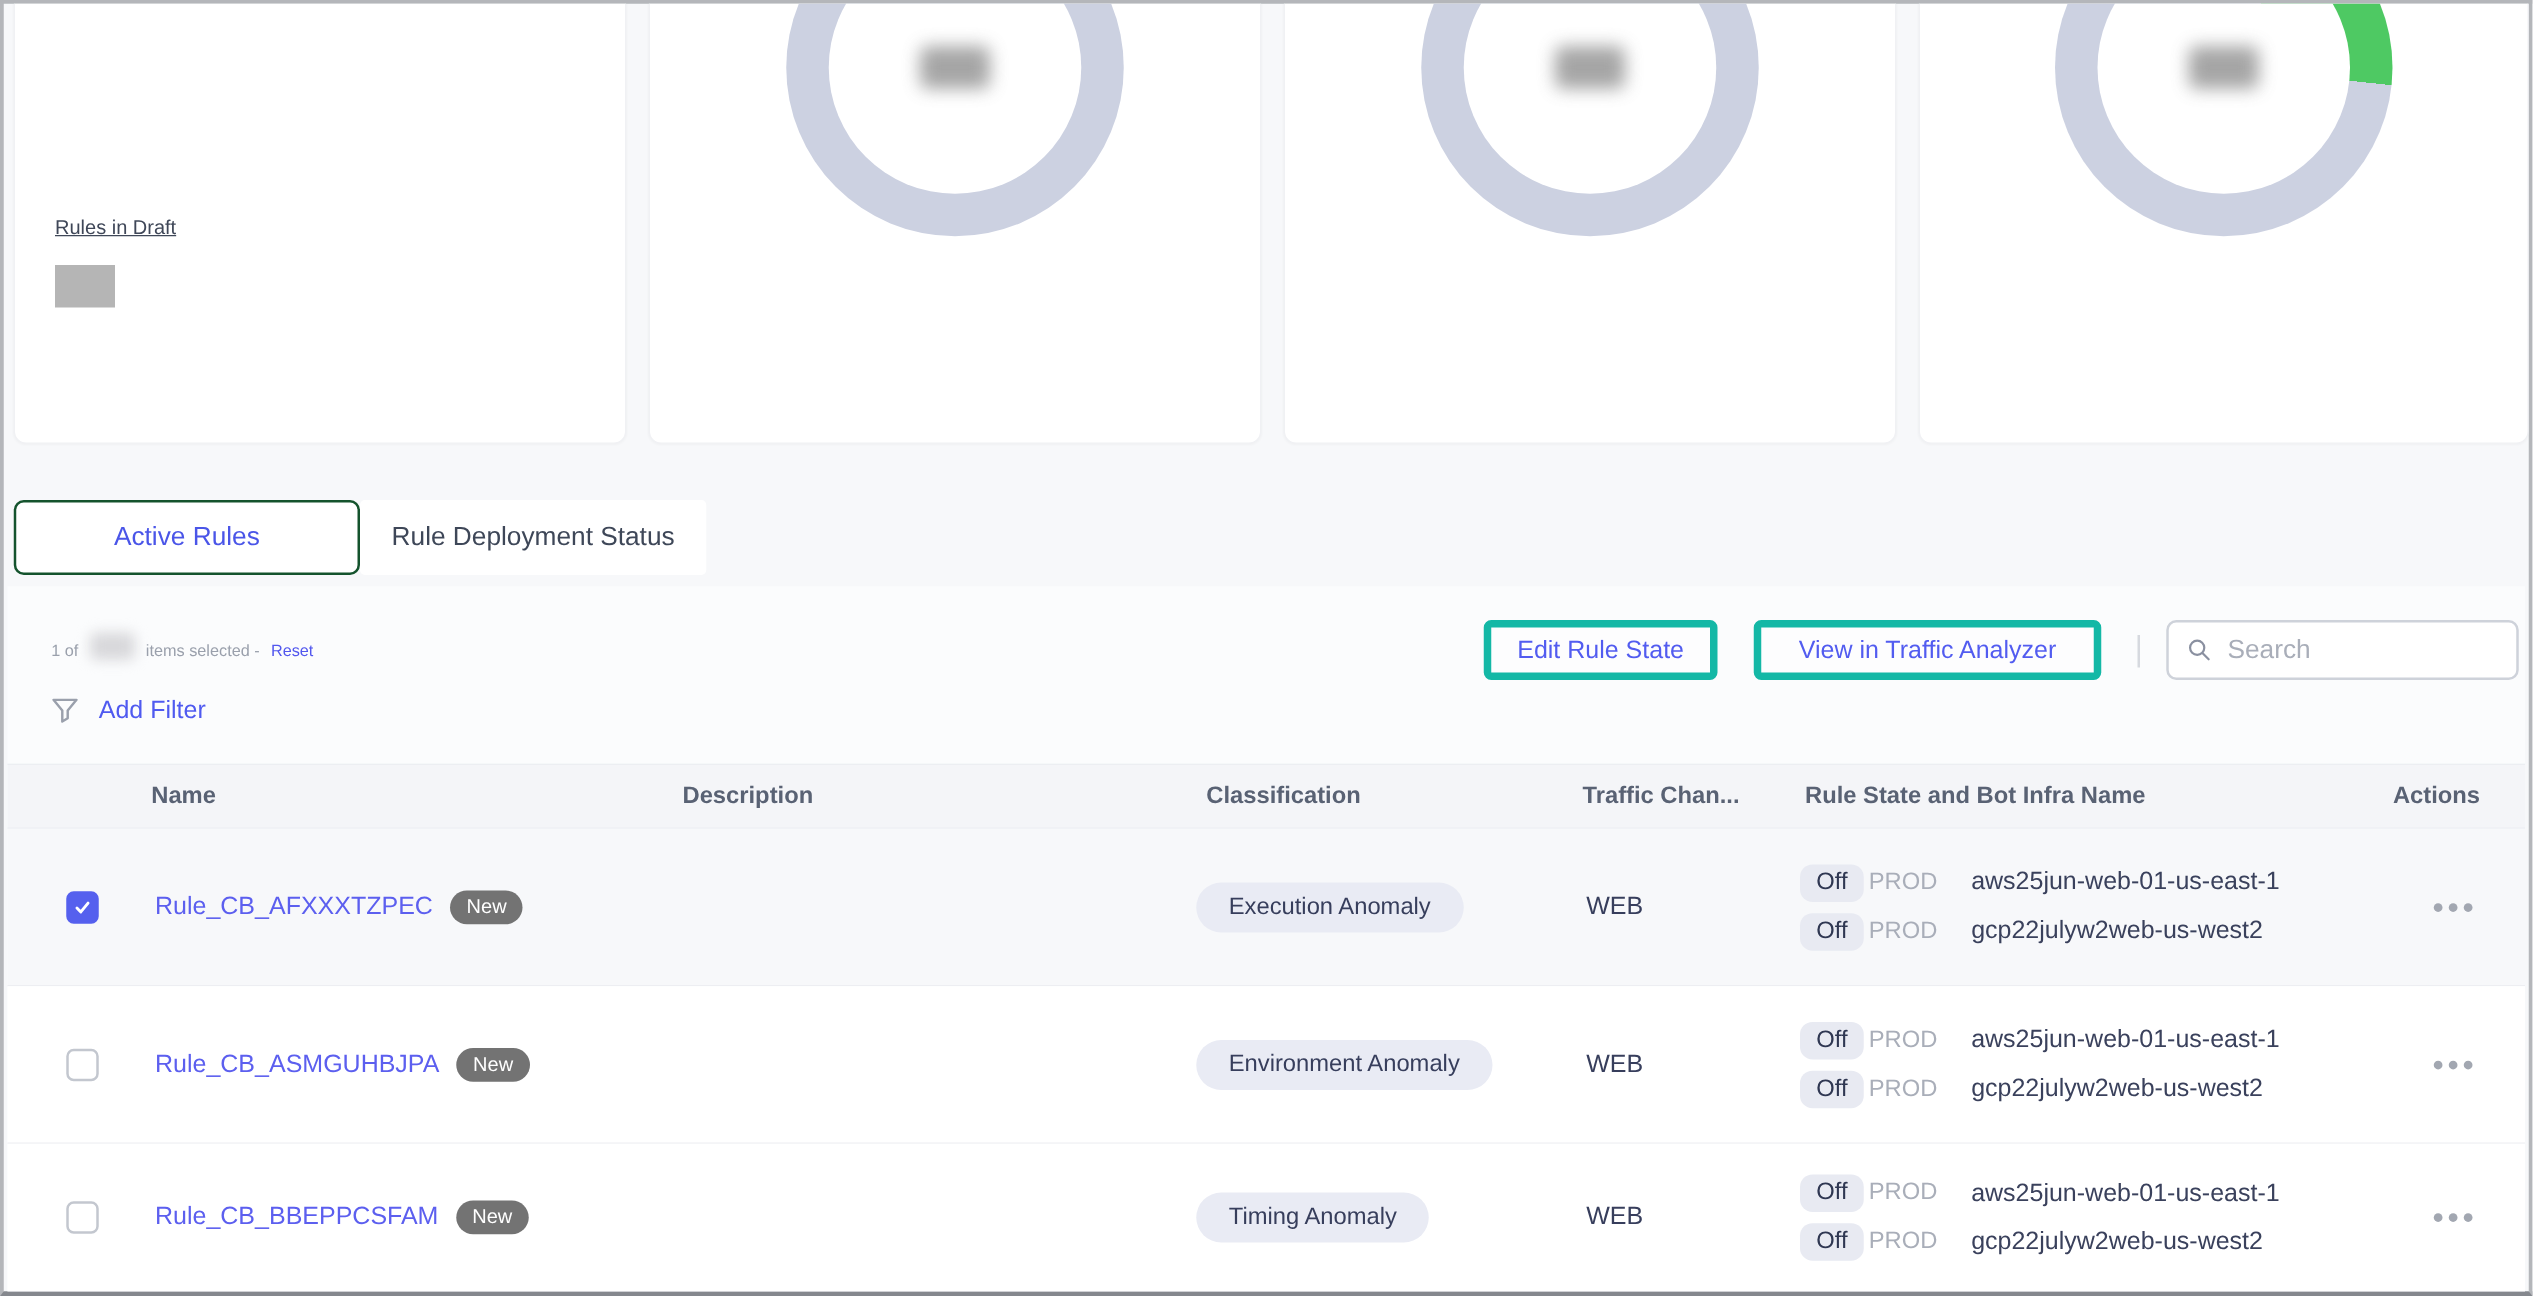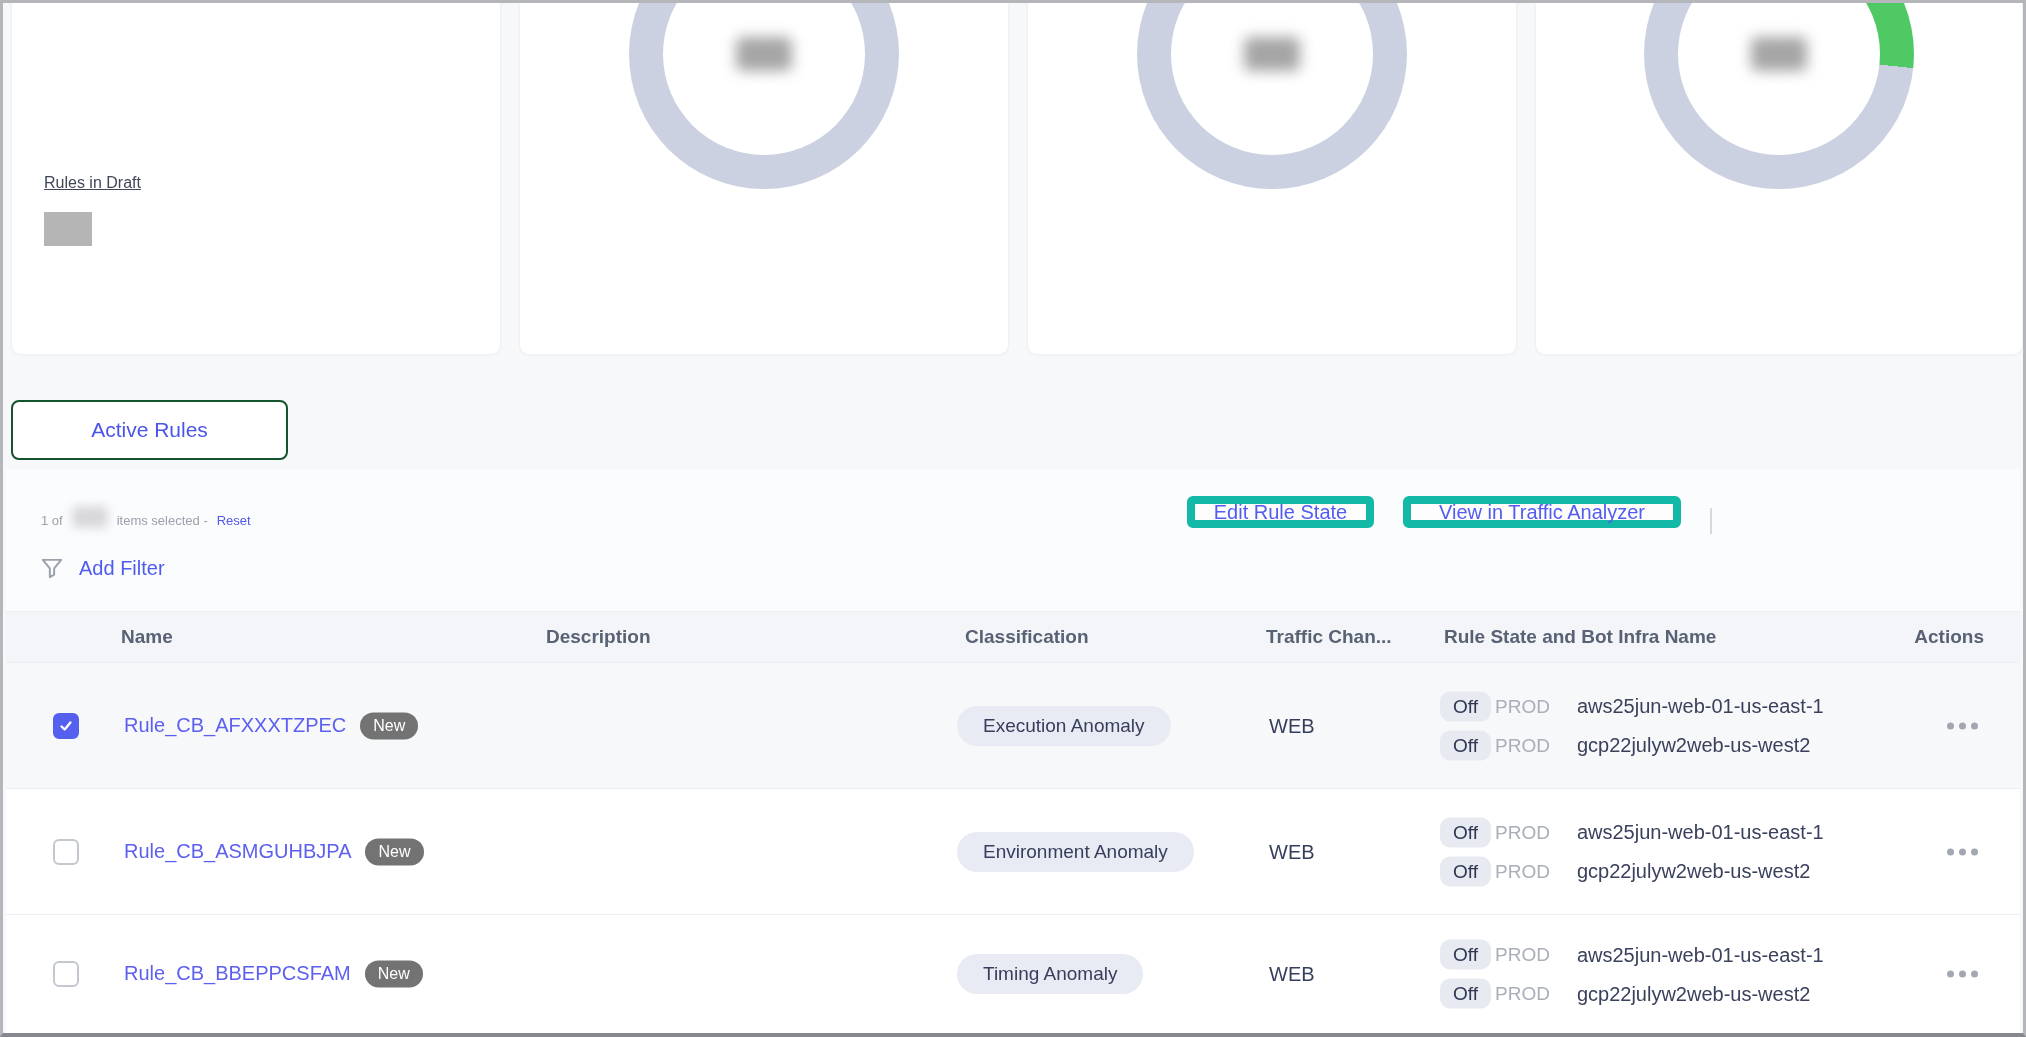--- a/index.html
+++ b/index.html
@@ -46,22 +46,22 @@
   .tab-plain{left:285px;width:277px;border-radius:4px;color:#3e4758;}
   
   .panel{position:absolute;left:3px;right:3px;top:466px;height:567px;background:#fbfcfd;}
   .selection{
     position:absolute;left:38px;top:503px;font-size:13px;color:#9aa0ac;
     display:flex;align-items:flex-end;gap:9px;white-space:nowrap;
   }
   .sel-blob{display:inline-block;width:36px;height:22px;background:#d8d8db;border-radius:5px;filter:blur(5px);}
   .reset-link{color:#5257ee;cursor:pointer;}
   .btn{
-    position:absolute;top:493px;height:32px;background:#fdfdfe;
-    border:8px solid #14b8a6;border-radius:6px;color:#525cf0;font-size:20px;
+    position:absolute;top:493px;height:48px;background:#fdfdfe;
+    border:6px solid #14b8a6;border-radius:6px;color:#525cf0;font-size:20px;
     display:flex;align-items:center;justify-content:center;cursor:pointer;padding:0;
   }
   .btn-edit{left:1184px;width:187px;}
   .btn-view{left:1400px;width:278px;}
   .v-divider{position:absolute;left:1707px;top:505px;width:2px;height:26px;background:#d6d9df;}
   .search{
     position:absolute;left:1730px;top:493px;width:282px;height:48px;background:#ffffff;
     border:2px solid #ced2da;border-radius:8px;display:flex;align-items:center;padding:0 14px;gap:10px;
   }
   .search input{border:none;outline:none;width:100%;font-size:21px;color:#3a415c;background:transparent;}
@@ -125,34 +125,42 @@
     <div class="donut"></div>
     <div class="blob donut-blob"></div>
   </div>
 
   <div class="card card4">
     <div class="donut donut--green"></div>
     <div class="blob donut-blob"></div>
   </div>
 
   <div class="tab tab-active">Active Rules</div>
+  <div class="tab tab-plain">Rule Deployment Status</div>
 
   <div class="panel"></div>
 
   <div class="selection">
     <span>1 of</span>
     <span class="sel-blob"></span>
     <span>items selected -</span>
     <a class="reset-link">Reset</a>
   </div>
 
   <button class="btn btn-edit">Edit Rule State</button>
   <button class="btn btn-view">View in Traffic Analyzer</button>
   <div class="v-divider"></div>
 
+  <div class="search">
+    <svg class="icon-svg" width="24" height="24" viewBox="0 0 24 24">
+      <circle cx="10" cy="10" r="6.5" fill="none" stroke="#8a90a0" stroke-width="2"></circle>
+      <line x1="15" y1="15" x2="20.5" y2="20.5" stroke="#8a90a0" stroke-width="2" stroke-linecap="round"></line>
+    </svg>
+    <input type="text" placeholder="Search" style="">
+  </div>
 
   <div class="add-filter">
     <svg class="icon-svg" width="26" height="26" viewBox="0 0 24 24">
       <path d="M3.5 4.5h17L14 12.4v5.7l-4 2.4v-8.1L3.5 4.5z" fill="none" stroke="#9aa0ac" stroke-width="1.8" stroke-linejoin="round"></path>
     </svg>
     <span>Add Filter</span>
   </div>
 
   <div class="thead">
     <span class="th th-name">Name</span>

